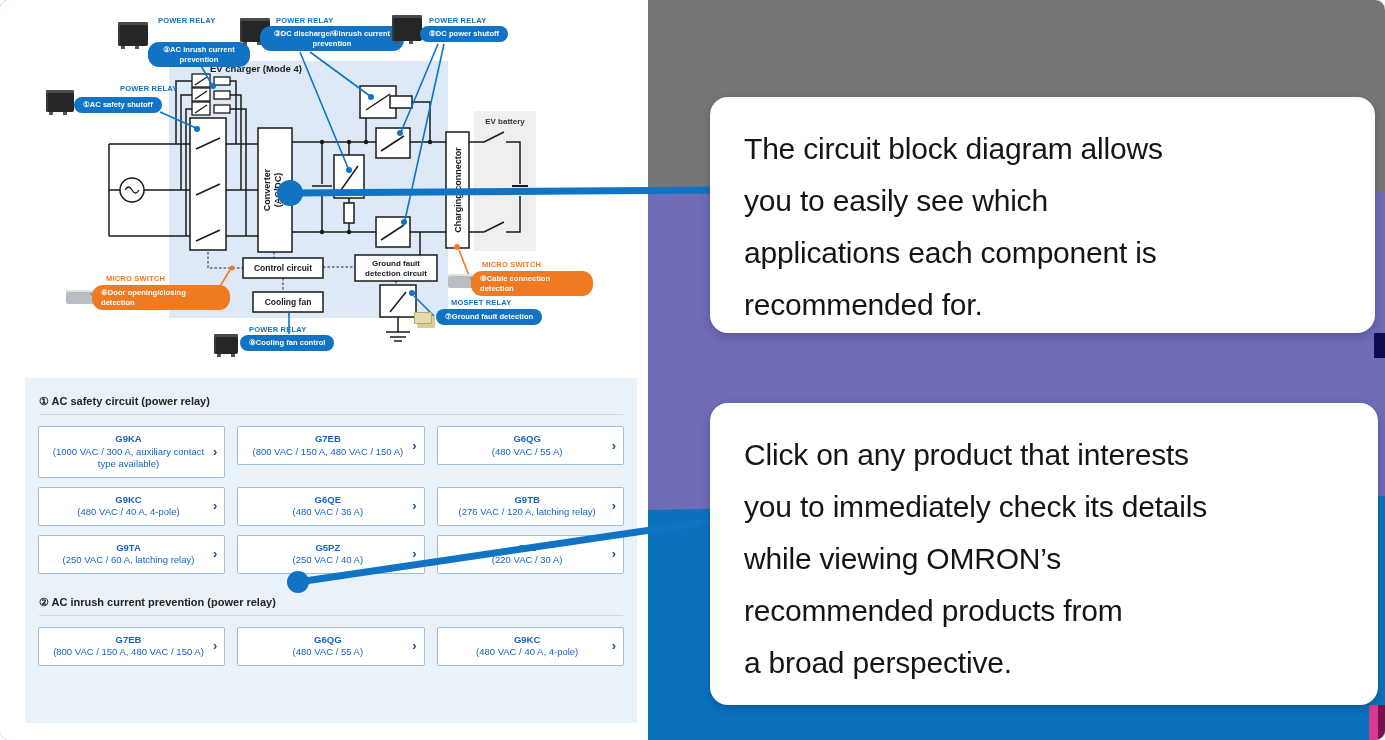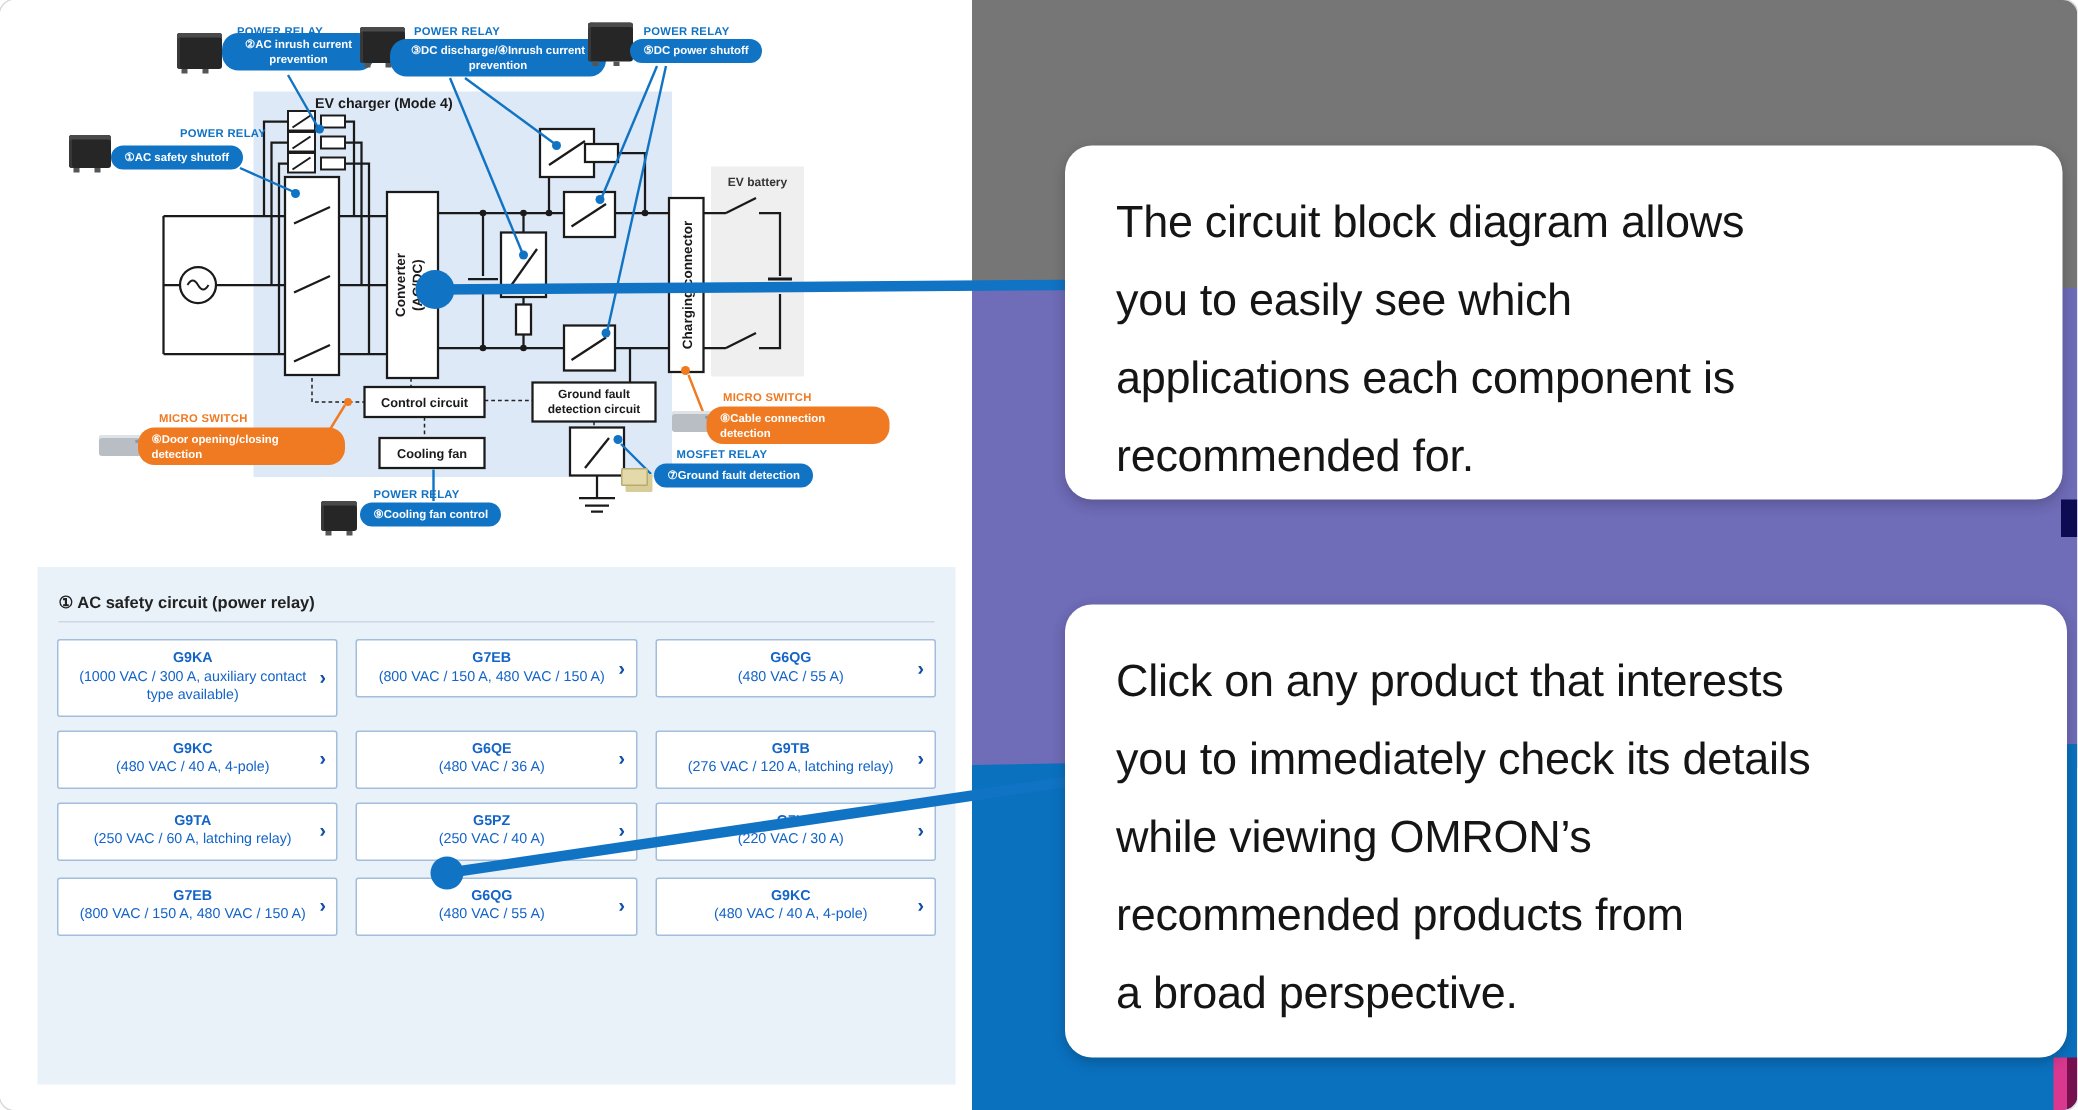--- a/index.html
+++ b/index.html
@@ -209,21 +209,21 @@
       </svg>
 
       <div class="co blue" style="left:46px;top:84px">
         <span class="relay-cube" style="left:0;top:6px;width:28px;height:22px"></span>
         <span class="cat" style="left:74px;top:0">POWER RELAY</span>
         <span class="pill" style="left:28px;top:13px;white-space:nowrap">①AC safety shutoff</span>
       </div>
       <div class="co blue" style="left:118px;top:14px">
         <span class="relay-cube" style="left:0;top:8px;width:30px;height:24px"></span>
         <span class="cat" style="left:40px;top:2px">POWER RELAY</span>
-        <span class="pill center" style="left:30px;top:8px;width:84px">②AC inrush current prevention</span>
+        <span class="pill center" style="left:30px;top:28px;width:84px">②AC inrush current prevention</span>
       </div>
       <div class="co blue" style="left:240px;top:12px">
         <span class="relay-cube" style="left:0;top:6px;width:30px;height:24px"></span>
         <span class="cat" style="left:36px;top:4px">POWER RELAY</span>
         <span class="pill center" style="left:20px;top:14px;width:126px">③DC discharge/④Inrush current prevention</span>
       </div>
       <div class="co blue" style="left:392px;top:10px">
         <span class="relay-cube" style="left:0;top:5px;width:30px;height:26px"></span>
         <span class="cat" style="left:37px;top:6px">POWER RELAY</span>
         <span class="pill" style="left:28px;top:16px;white-space:nowrap">⑤DC power shutoff</span>
@@ -284,20 +284,21 @@
         <div class="pbtn">
           <span class="ptxt"><span class="pname">G5PZ</span><br><span>(250 VAC / 40 A)</span></span>
           <span class="chev">›</span>
         </div>
         <div class="pbtn">
           <span class="ptxt"><span class="pname">G7L</span><br><span>(220 VAC / 30 A)</span></span>
           <span class="chev">›</span>
         </div>
       </div>
 
+      <div class="sec-heading" style="margin-top:22px">② AC inrush current prevention (power relay)</div>
       <div class="pgrid">
         <div class="pbtn">
           <span class="ptxt"><span class="pname">G7EB</span><br><span>(800 VAC / 150 A, 480 VAC / 150 A)</span></span>
           <span class="chev">›</span>
         </div>
         <div class="pbtn">
           <span class="ptxt"><span class="pname">G6QG</span><br><span>(480 VAC / 55 A)</span></span>
           <span class="chev">›</span>
         </div>
         <div class="pbtn">

